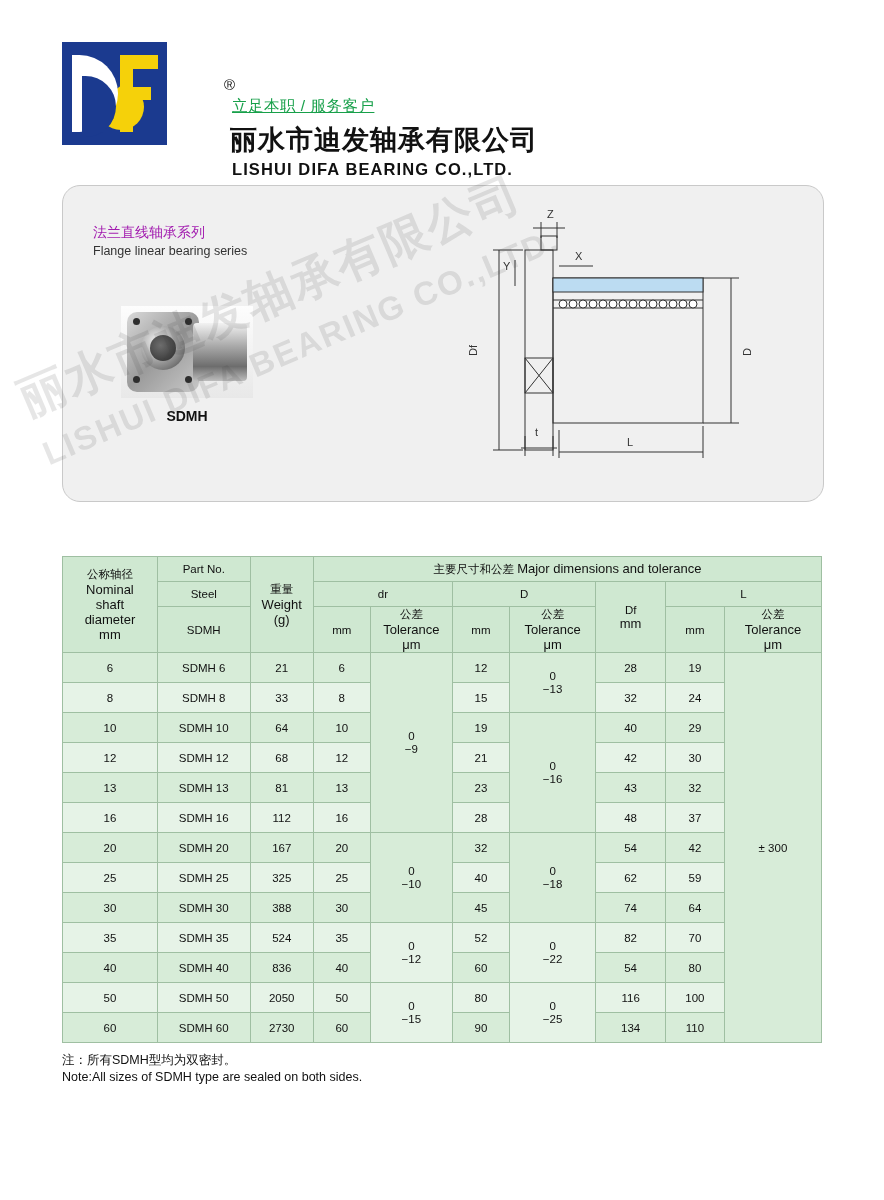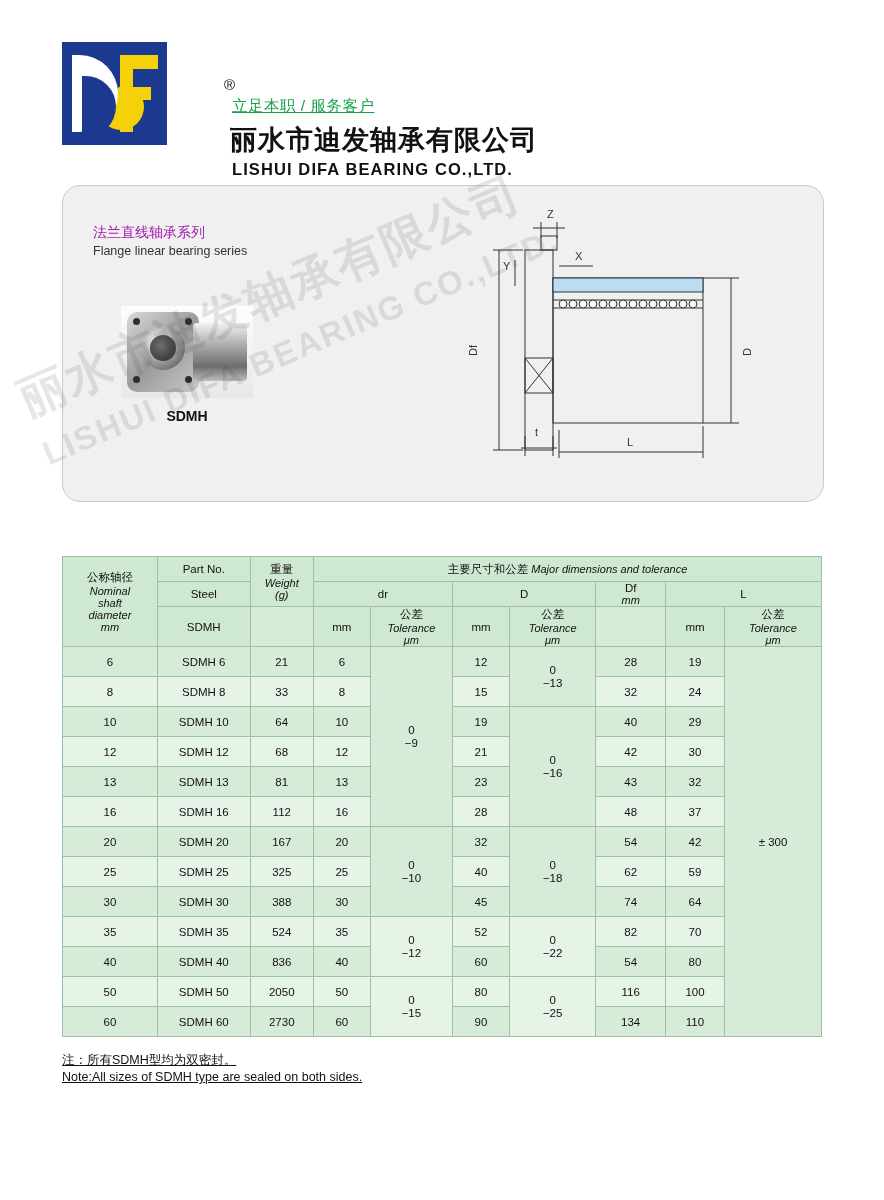--- a/index.html
+++ b/index.html
@@ -280,36 +280,35 @@
     border: 1px solid #9fbfa2;
     text-align: center;
     vertical-align: middle;
     font-size: 11.5px;
     color: #111;
     font-weight: normal;
     padding: 0;
   }
   .hdr { background: #cfe8d1; height: 24px; }
   .hdr-cn { font-size: 11.5px; }
-  .hdr-sm { font-size: 11px; font-style: italic; }
+  .hdr-sm { font-size: 13px; }
   td.row { height: 29px; }
   tr.alt td { background: #e6f3e7; }
   .bold { font-weight: bold; }
   .tol2 { line-height: 13px; font-size: 11px; }
   .tolline { display:block; }
 
   
   .notes {
     position: absolute;
     left: 62px;
     top: 1052px;
     font-size: 12.5px;
     color: #111;
     line-height: 17px;
-    text-decoration: underline;
   }
 </style>
 </head>
 <body>
 
 <div class="header">
   <div class="logo-mark">
     <div class="logo-moon"></div>
     <div class="logo-d">
       <div class="logo-d-inner"></div>

